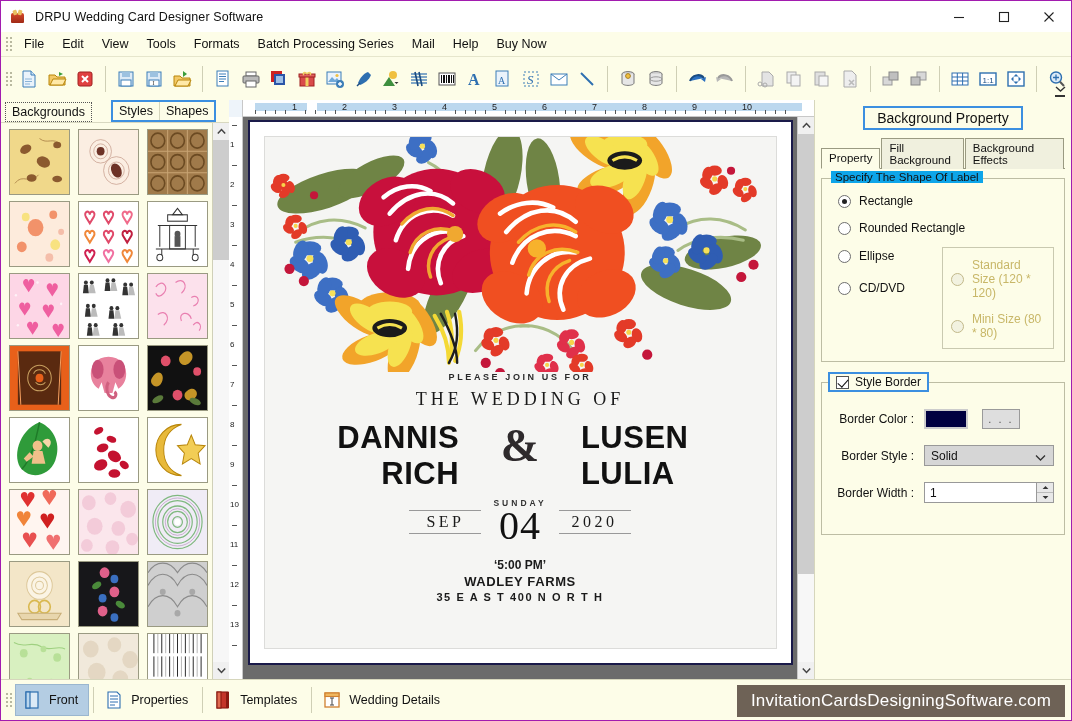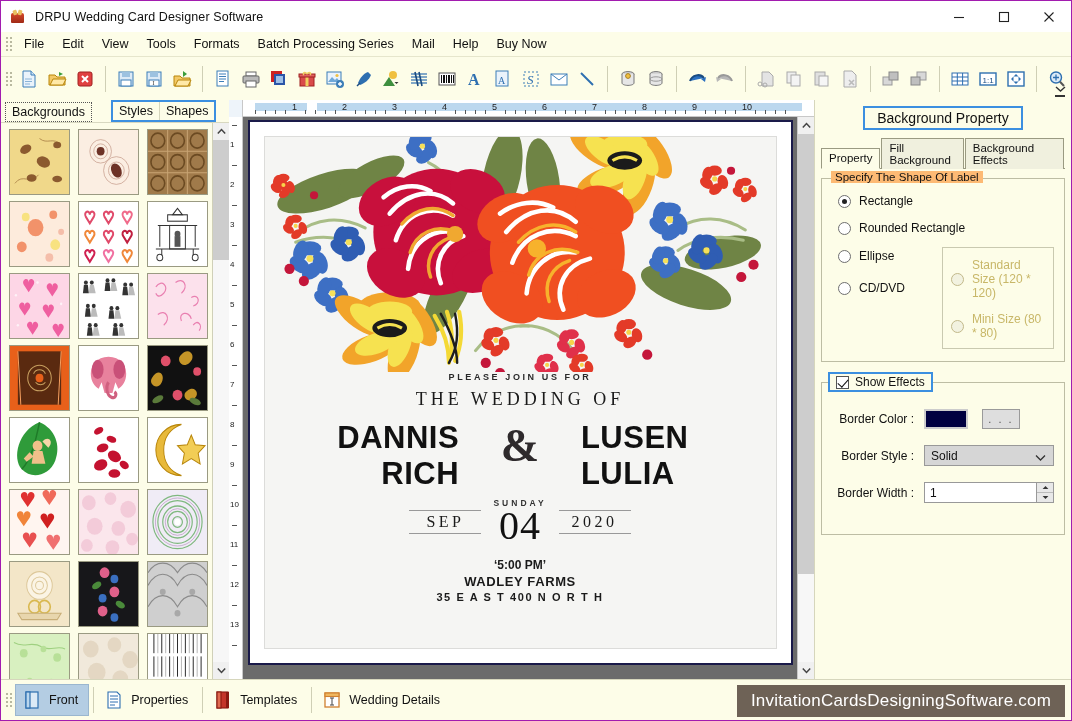--- a/index.html
+++ b/index.html
@@ -271,21 +271,21 @@
     font-size:11.5px; padding: 3px 7px 3px 7px; color:#111;
     border:1px solid #9a9a82; border-bottom:none;
     background:#f0f0de; margin-right:1px; position:relative; top:1px;
   }
   .rp-tab.active { background:#fdfde8; padding-bottom:4px; top:1px; border-bottom:1px solid #fdfde8;}
   .fieldset {
     border:1px solid #bdbda4; margin-top:9px; padding: 9px 10px 12px 10px;
     position:relative; background:#fdfde8;
   }
   .fs-legend {
-    position:absolute; top:-8px; left:9px; background:#fdba74;
+    position:absolute; top:-8px; left:9px; background:#0ea5e9;
     padding: 0 4px; font-size:11.5px; color:#111;
   }
   .radio-row { display:flex; align-items:center; margin: 6px 0 0 6px; }
   .radio {
     width:13px; height:13px; border-radius:50%;
     border:1px solid #6f6f6f; background:#fff; margin-right:8px;
     display:inline-block; position:relative; flex:none;
   }
   .radio.checked::after {
     content:''; position:absolute; left:3px; top:3px;
@@ -1618,21 +1618,21 @@
               <span class="radio dim"></span>
               <span class="rlabel dim">Mini Size (80 * 80)</span>
             </div>
           </div>
         </div>
       </div>
 
       <div class="fieldset2">
         <div class="showborder-wrap">
           <span class="cbox checked"></span>
-          <span class="rlabel">Show Effects</span>
+          <span class="rlabel">Style Border</span>
         </div>
 
         <div class="prop-row" style="margin-top:12px;">
           <div class="prop-label">Border Color :</div>
           <div class="color-swatch"></div>
           <div class="dots-btn">. . .</div>
         </div>
 
         <div class="prop-row">
           <div class="prop-label">Border Style :</div>

